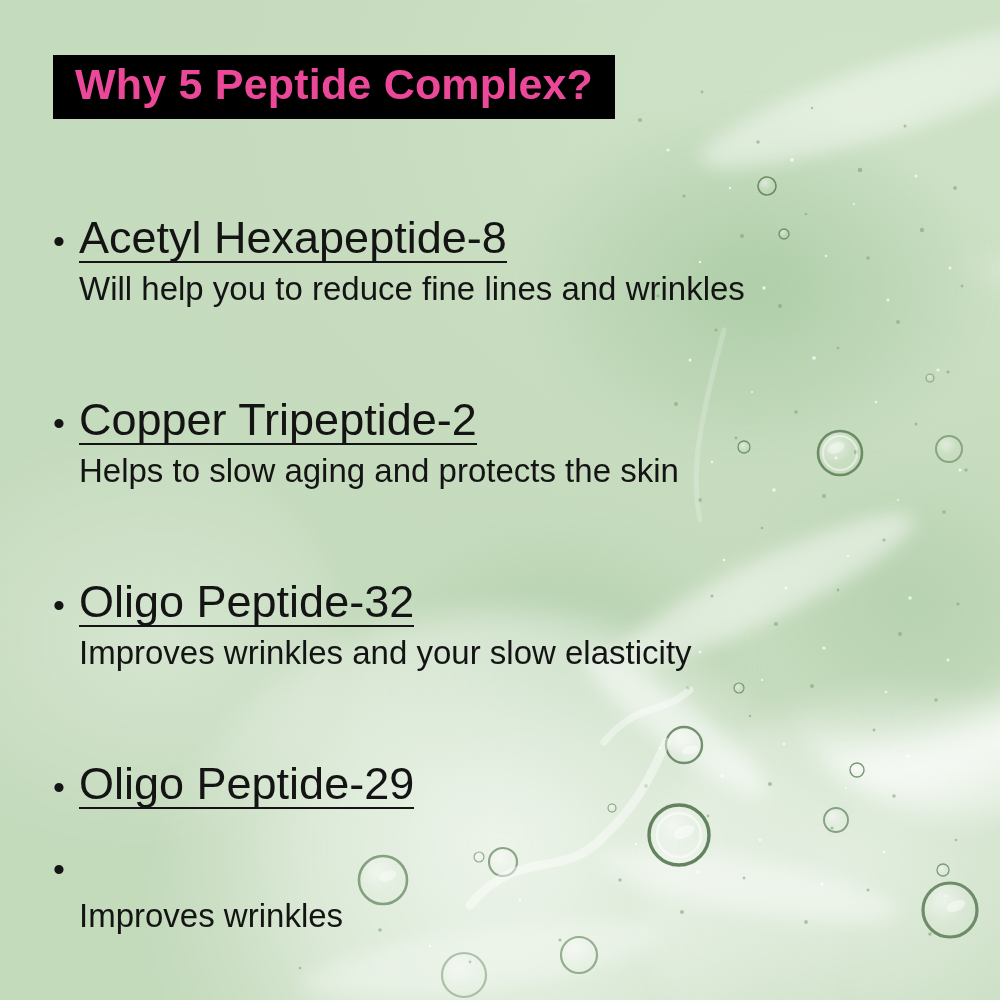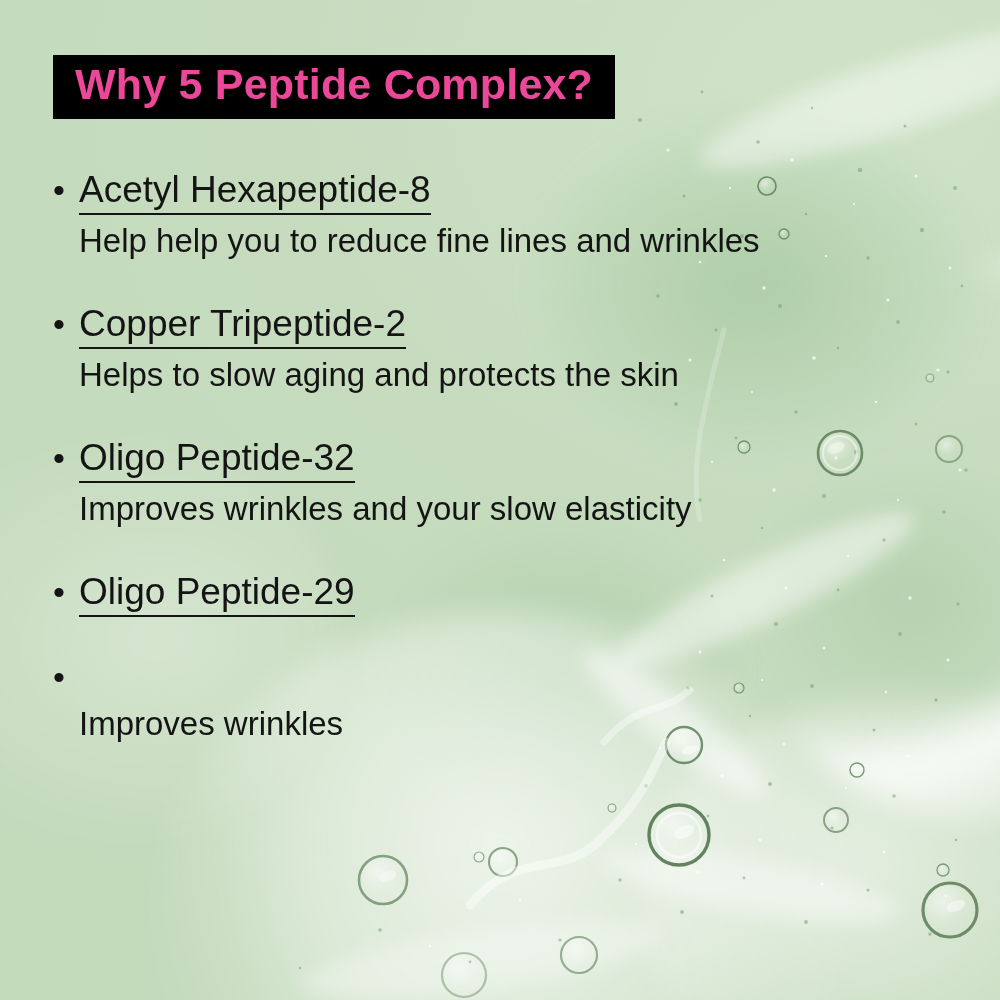--- a/index.html
+++ b/index.html
@@ -118,25 +118,26 @@
   .bullet {
     color: #141414;
     font-size: 34px;
     line-height: 42px;
     flex: none;
     width: 12px;
     text-align: center;
   }
   .head-text {
     color: #141414;
-    font-size: 37px;
+    font-size: 45px;
     line-height: 44px;
     border-bottom: 2px solid #141414;
     padding-bottom: 1px;
     white-space: nowrap;
+    margin-top: 48px;
   }
   .desc {
     color: #141414;
     font-size: 33px;
     line-height: 44px;
     margin-left: 26px;
     margin-top: 4px;
     white-space: nowrap;
   }
 </style>
@@ -351,21 +352,21 @@
       <div class="title-text">Why 5 Peptide Complex?</div>
     </div>
 
     <div class="list">
 
       <div class="item">
         <div class="item-head">
           <span class="bullet">•</span>
           <span class="head-text">Acetyl Hexapeptide-8</span>
         </div>
-        <div class="desc">Help help you to reduce fine lines and wrinkles</div>
+        <div class="desc">Will help you to reduce fine lines and wrinkles</div>
       </div>
 
       <div class="item">
         <div class="item-head">
           <span class="bullet">•</span>
           <span class="head-text">Copper Tripeptide-2</span>
         </div>
         <div class="desc">Helps to slow aging and protects the skin</div>
       </div>
 

